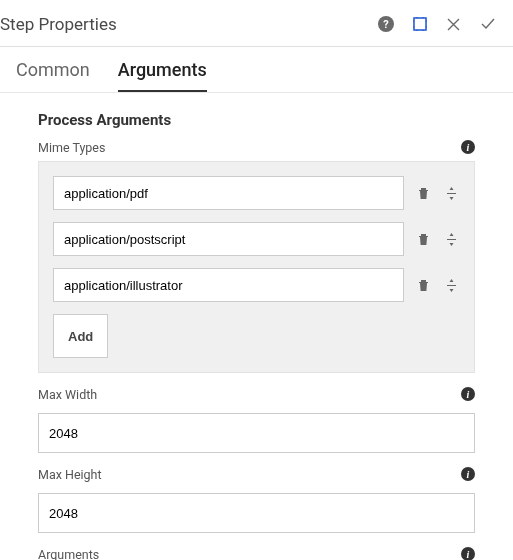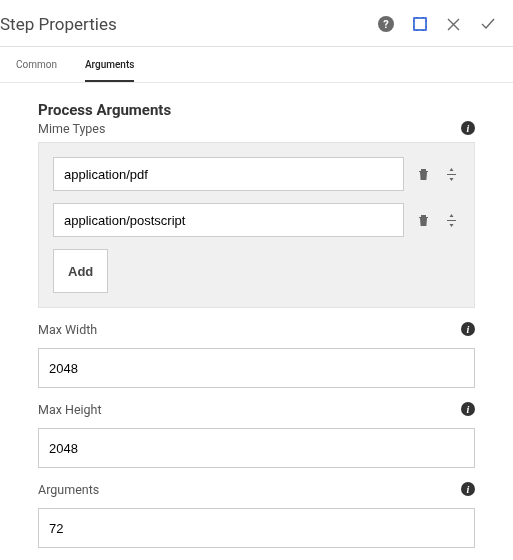--- a/index.html
+++ b/index.html
@@ -4,24 +4,24 @@
 <style>
   * { box-sizing: border-box; margin: 0; padding: 0; }
   body { font-family: -apple-system, BlinkMacSystemFont, "Segoe UI", Roboto, Arial, sans-serif; font-size: 13px; color: #333; background: #fff; width: 513px; }
   .header { display: flex; align-items: center; padding: 14px 16px 12px 0; border-bottom: 1px solid #e0e0e0; }
   .header-title { font-size: 17px; font-weight: 400; color: #4a4a4a; flex: 1; }
   .header-icons { display: flex; gap: 18px; align-items: center; }
   .header-icons .icon { display: inline-flex; cursor: pointer; color: #6a6a6a; }
   .header-icons .icon.help { background:#6a6a6a; width:16px; height:16px; border-radius:50%; color:#fff; align-items:center; justify-content:center; font-size:11px; font-weight:bold; }
   .header-icons .icon.fs { color:#2b5fd6; }
   .tabs { display: flex; gap: 28px; padding: 0 16px; border-bottom: 1px solid #e8e8e8; }
-  .tab { padding: 12px 0 10px 0; font-size: 10px; color: #666; cursor: pointer; border-bottom: 2px solid transparent; }
+  .tab { padding: 12px 0 10px 0; font-size: 18px; color: #666; cursor: pointer; border-bottom: 2px solid transparent; }
   .tab.active { color: #222; border-bottom: 2px solid #333; font-weight: 500; }
   .content { padding: 18px 38px 20px 38px; }
-  .section-title { font-size: 15px; font-weight: 700; color: #333; margin-bottom: 2px; }
+  .section-title { font-size: 15px; font-weight: 700; color: #333; margin-bottom: 11px; }
   .field-label-row { display: flex; align-items: flex-start; margin-bottom: 6px; }
   .field-label { font-size: 12.5px; color: #555; flex: 1; }
   .info-icon { background:#333; color:#fff; width:14px; height:14px; border-radius:50%; display:inline-flex; align-items:center; justify-content:center; font-size:10px; font-weight:bold; font-style:italic; font-family: Georgia, serif; cursor: pointer; }
   .multibox { background: #f0f0f0; border: 1px solid #e2e2e2; padding: 14px; }
   .multi-row { display: flex; align-items: center; gap: 10px; margin-bottom: 12px; }
   .multi-row input { flex: 1; height: 34px; border: 1px solid #ccc; padding: 0 10px; font-size: 13px; background:#fff; }
   .row-icon { width: 18px; display:inline-flex; align-items:center; justify-content:center; cursor:pointer; color:#666; }
   .add-btn { height: 44px; padding: 0 14px; background:#fff; border:1px solid #ccc; font-size:13px; font-weight:600; color:#444; cursor:pointer; }
   .simple-field { margin-top: 14px; }
   .simple-input { width: 100%; height: 40px; border: 1px solid #ccc; padding: 0 10px; font-size: 13px; margin-top: 5px; }
@@ -84,20 +84,33 @@
           <svg width="15" height="15" viewBox="0 0 15 15" fill="currentColor">
             <path d="M3 4h9v1H3zM4 5h7l-.6 8H4.6zM5 2h5v2H5z"></path>
           </svg>
         </span>
       <span class="row-icon">
           <svg width="15" height="15" viewBox="0 0 15 15" fill="currentColor">
             <path d="M7.5 1l2 3h-4zM7.5 14l-2-3h4zM3 7h9v1H3z"></path>
           </svg>
         </span>
     </div>
+    <div class="multi-row">
+      <input type="text" value="application/illustrator" style="">
+      <span class="row-icon">
+          <svg width="15" height="15" viewBox="0 0 15 15" fill="currentColor">
+            <path d="M3 4h9v1H3zM4 5h7l-.6 8H4.6zM5 2h5v2H5z"></path>
+          </svg>
+        </span>
+      <span class="row-icon">
+          <svg width="15" height="15" viewBox="0 0 15 15" fill="currentColor">
+            <path d="M7.5 1l2 3h-4zM7.5 14l-2-3h4zM3 7h9v1H3z"></path>
+          </svg>
+        </span>
+    </div>
     <button class="add-btn">Add</button>
   </div>
 
   <div class="simple-field">
     <div class="field-label-row">
       <div class="field-label">Max Width</div>
       <span class="info-icon">i</span>
     </div>
     <input class="simple-input" type="text" value="2048" style="">
   </div>

